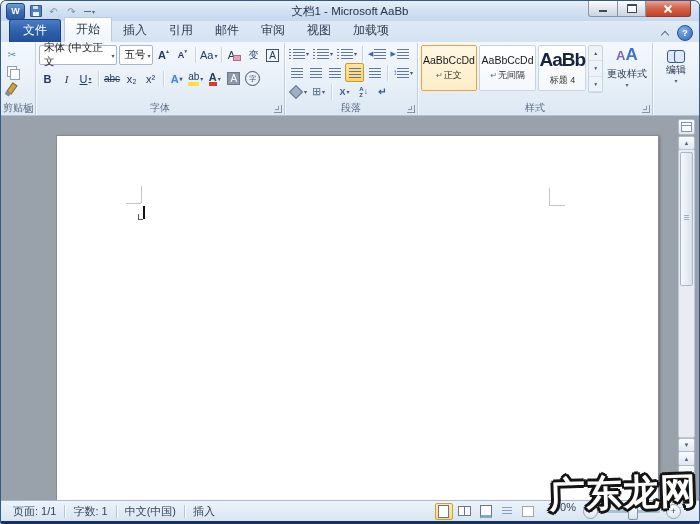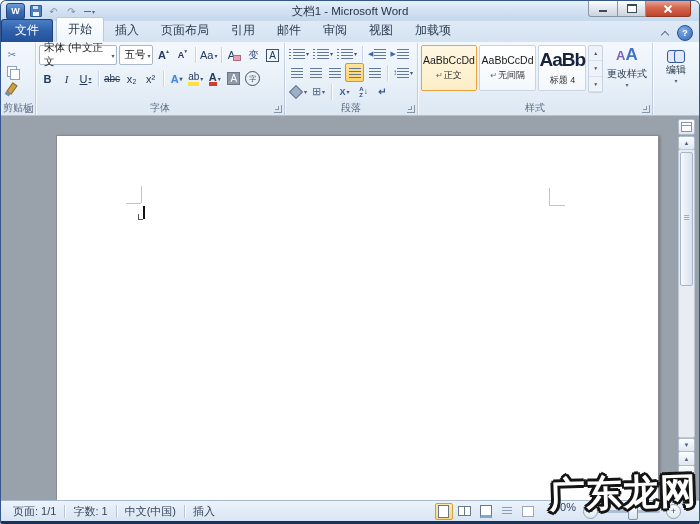--- a/index.html
+++ b/index.html
@@ -22,21 +22,21 @@
   .winb.min{width:28px;border-radius:0 0 0 3px;}
   .winb.max{width:27px;border-left:none;}
   .winb.close{width:44px;border-radius:0 0 3px 0;border-left:none;background:linear-gradient(#e9a393,#d4674f 45%,#c0442d);border-color:#8d3a28;}
   .ico-min{width:8px;height:2px;background:#3c4a5a;margin-top:5px;}
   .ico-max{width:8px;height:6px;border:1px solid #3c4a5a;border-top:2px solid #3c4a5a;background:#fff;}
   .ico-x{position:relative;width:10px;height:10px;}
   .ico-x::before,.ico-x::after{content:"";position:absolute;left:0;top:4px;width:10px;height:2px;background:#fff;border-radius:1px;}
   .ico-x::before{transform:rotate(45deg);}
   .ico-x::after{transform:rotate(-45deg);}
   
-  .tabrow{height:21px;flex:0 0 21px;background:linear-gradient(#dfeaf6,#d4e2f1);display:flex;align-items:flex-end;position:relative;}
+  .tabrow{height:21px;flex:0 0 21px;background:linear-gradient(#dfeaf6,#d4e2f1);display:flex;align-items:flex-end;padding-left:8px;position:relative;}
   .tab{padding:3px 11px 3px;font-size:12px;color:#2b3b51;white-space:nowrap;}
   .tab.file{background:linear-gradient(#4a7dc6,#2e60aa 50%,#25509a);color:#fff;border:1px solid #1d407c;border-bottom:none;border-radius:3px 3px 0 0;padding:2px 13px 3px;margin-right:3px;}
   .tab.active{background:linear-gradient(#fcfdff,#f0f6fc);border:1px solid #bac9db;border-bottom:1px solid #f0f6fc;border-radius:2px 2px 0 0;}
   
   .ribbon{height:72px;flex:0 0 72px;background:linear-gradient(#f3f8fd,#e8f0f8 55%,#dde8f3);border-bottom:1px solid #b2c0d2;display:flex;align-items:stretch;padding-top:1px;}
   .rgroup{position:relative;padding:2px 3px 13px;border-right:1px solid rgba(158,173,193,.5);box-shadow:1px 0 0 rgba(255,255,255,.65);}
   .glabel{position:absolute;bottom:0;left:0;right:0;text-align:center;font-size:10px;color:#5a6b82;}
   .dlg{position:absolute;bottom:2px;right:2px;width:7px;height:7px;border-right:1px solid #8495a8;border-bottom:1px solid #8495a8;}
   .dlg::before{content:"";position:absolute;right:2px;bottom:2px;width:3px;height:3px;border-right:1px solid #8495a8;border-bottom:1px solid #8495a8;}
   .rrow{display:flex;align-items:center;gap:2px;}
@@ -164,39 +164,38 @@
           <span>↶</span>
         </div>
       <div class="qbtn">
           <span>↷</span>
         </div>
       <div class="qbtn">
           <span class="qat-line"></span>
           <span class="tiny">▾</span>
         </div>
     </div>
-    <div class="title">文档1 - Microsoft Word</div>
+    <div class="title">文档1 - Microsoft AaBb</div>
     <div class="winbtns">
       <div class="winb min">
           <span class="ico-min"></span>
         </div>
       <div class="winb max">
           <span class="ico-max"></span>
         </div>
       <div class="winb close">
           <span class="ico-x"></span>
         </div>
     </div>
   </div>
 
   <div class="tabrow">
     <div class="tab file">文件</div>
     <div class="tab active">开始</div>
     <div class="tab">插入</div>
-    <div class="tab">页面布局</div>
     <div class="tab">引用</div>
     <div class="tab">邮件</div>
     <div class="tab">审阅</div>
     <div class="tab">视图</div>
     <div class="tab">加载项</div>
   </div>
 
   <div class="ribbon-corner">
     <div class="chev">
         <i></i>

